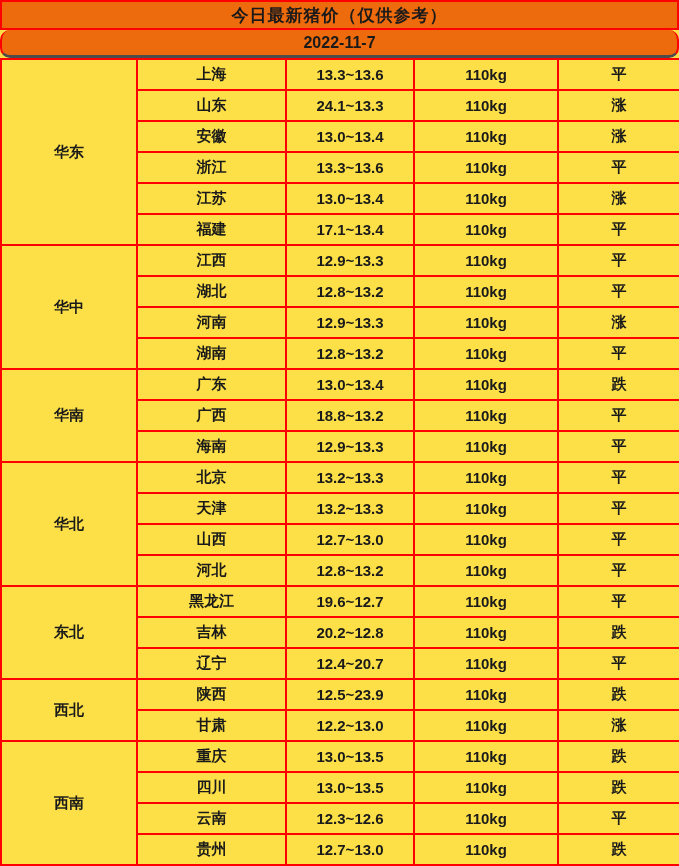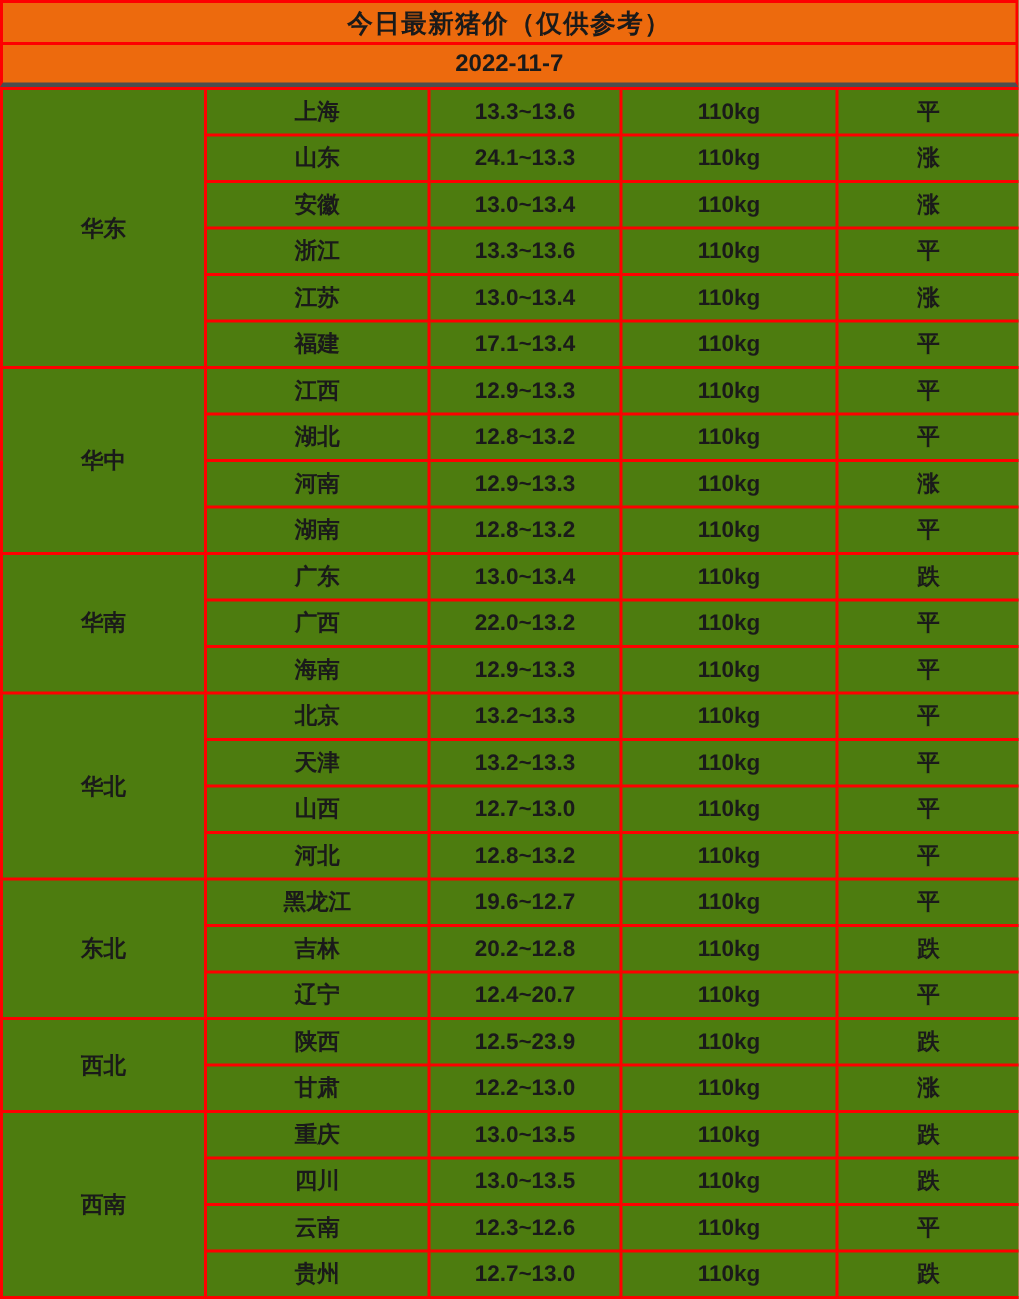--- a/index.html
+++ b/index.html
@@ -15,21 +15,21 @@
     margin: 0;
     padding: 0;
     background: #ffffff;
     font-family: "Liberation Sans", "DejaVu Sans", sans-serif;
     font-weight: bold;
     color: var(--text-color);
   }
   .sheet {
     width: 679px;
     height: 866px;
-    background: #4d7c0f;
+    background: #fde047;
   }
   .title-row {
     width: 679px;
     height: 30px;
     background: var(--header-bg);
     border: 2px solid var(--border-red);
     border-bottom: 2px solid var(--border-red);
     display: flex;
     align-items: center;
     justify-content: center;
@@ -40,20 +40,21 @@
     width: 679px;
     height: 28px;
     background: var(--header-bg);
     border-left: 2px solid var(--border-red);
     border-right: 2px solid var(--border-red);
     border-bottom: 3px solid var(--header-divider);
     display: flex;
     align-items: center;
     justify-content: center;
     font-size: 16px;
+    border-radius: 10px;
   }
   table.price-table {
     width: 679px;
     height: 808px;
     border-collapse: collapse;
     table-layout: fixed;
   }
   table.price-table td {
     border: 2px solid var(--border-red);
     text-align: center;
@@ -148,21 +149,21 @@
         </tr>
         <tr>
           <td class="region-cell" rowspan="3">华南</td>
           <td class="province-cell">广东</td>
           <td class="price-cell">13.0~13.4</td>
           <td class="weight-cell">110kg</td>
           <td class="trend-cell trend-down">跌</td>
         </tr>
         <tr>
           <td class="province-cell">广西</td>
-          <td class="price-cell">22.0~13.2</td>
+          <td class="price-cell">18.8~13.2</td>
           <td class="weight-cell">110kg</td>
           <td class="trend-cell trend-flat">平</td>
         </tr>
         <tr>
           <td class="province-cell">海南</td>
           <td class="price-cell">12.9~13.3</td>
           <td class="weight-cell">110kg</td>
           <td class="trend-cell trend-flat">平</td>
         </tr>
         <tr>

